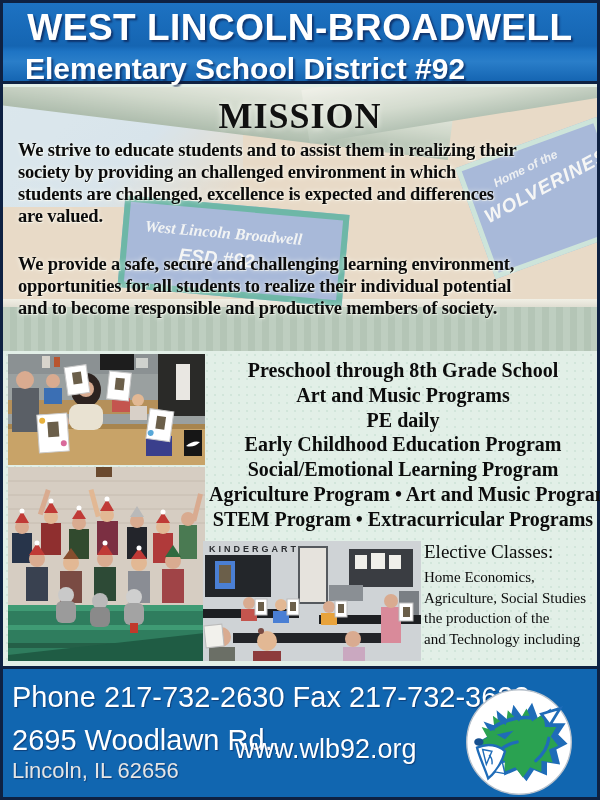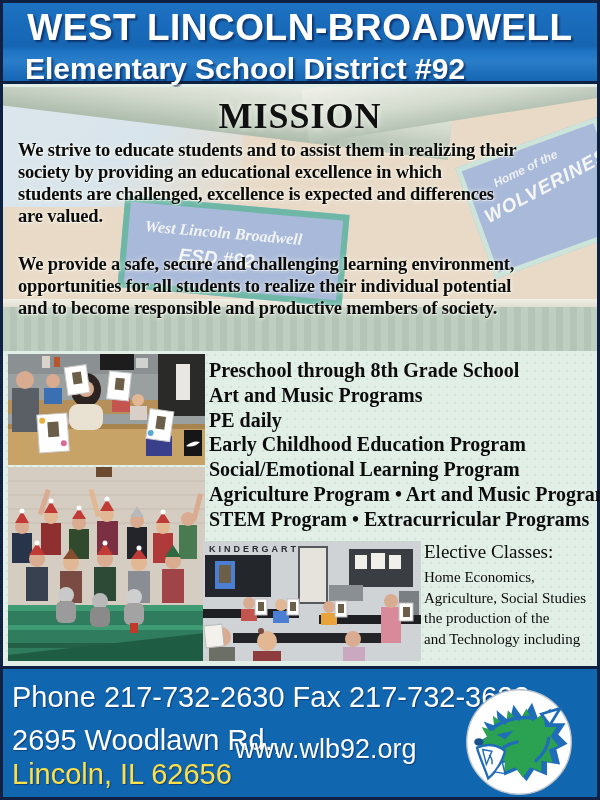--- a/index.html
+++ b/index.html
@@ -58,35 +58,35 @@
 
   
   .programs{position:absolute;left:0;top:348px;width:594px;height:315px;
           background:#e2efe7;
           background-image:radial-gradient(rgba(180,210,195,.35) 1px,transparent 1px);
           background-size:8px 8px;}
   .photo{position:absolute;display:block;}
   .plist{position:absolute;left:206px;top:7px;width:388px;
           font-family:"Liberation Serif",serif;font-weight:700;font-size:20px;
           line-height:24.8px;color:#0c0c0c;}
-  .plist div{white-space:nowrap;}
+  .plist div{white-space:nowrap;text-align:center;}
   .elective{position:absolute;left:421px;top:190px;width:176px;
           font-family:"Liberation Serif",serif;font-weight:400;color:#0c0c0c;}
   .elective .eh{font-size:19px;margin-bottom:4px;}
   .elective .el{font-size:15px;line-height:20.5px;}
   .elective .enews{font-size:18px;font-style:italic;color:#1b6fc5;margin-top:4px;}
 
   
   .footer{position:absolute;left:0;top:663px;width:594px;height:131px;background:#1166b0;
           border-top:3px solid #0e2142;box-sizing:border-box;}
   .footer .ph{position:absolute;left:9px;top:12px;color:#fff;font-size:29px;white-space:nowrap;
           text-shadow:1px 1px 1px rgba(10,25,70,.5);}
   .footer .a1{position:absolute;left:9px;top:55px;color:#fff;font-size:29px;white-space:nowrap;
           text-shadow:1px 1px 1px rgba(10,25,70,.5);}
-  .footer .a2{position:absolute;left:9px;top:89px;color:#fde047;font-size:29px;white-space:nowrap;
+  .footer .a2{position:absolute;left:9px;top:89px;color:#e5e5e5;font-size:22px;white-space:nowrap;
           text-shadow:1px 1px 1px rgba(10,25,70,.5);}
   .footer .web{position:absolute;left:232px;top:65px;color:#fff;font-size:27px;white-space:nowrap;
           text-shadow:1px 1px 1px rgba(10,25,70,.5);cursor:pointer;}
   .logo{position:absolute;left:460px;top:17px;width:112px;height:112px;}
 </style>
 </head>
 <body>
 
 <div class="page">
  <div class="inner">
@@ -109,21 +109,21 @@
     <div class="sign sign-right">
       <div class="s1">Home of the</div>
       <div class="s2">WOLVERINES</div>
     </div>
     <div class="bg-veil"></div>
 
     <div class="mission-text">
       <div class="mission-title">MISSION</div>
       <div class="mpara mp1">
         <div>We strive to educate students and to assist them in realizing their</div>
-        <div>society by providing an educational excellence in which</div>
+        <div>society by providing an challenged environment in which</div>
         <div>students are challenged, excellence is expected and differences</div>
         <div>are valued.</div>
       </div>
       <div class="mpara mp2">
         <div>We provide a safe, secure and challenging learning environment,</div>
         <div>opportunities for all students to realize their individual potential</div>
         <div>and to become responsible and productive members of society.</div>
       </div>
     </div>
   </div>

